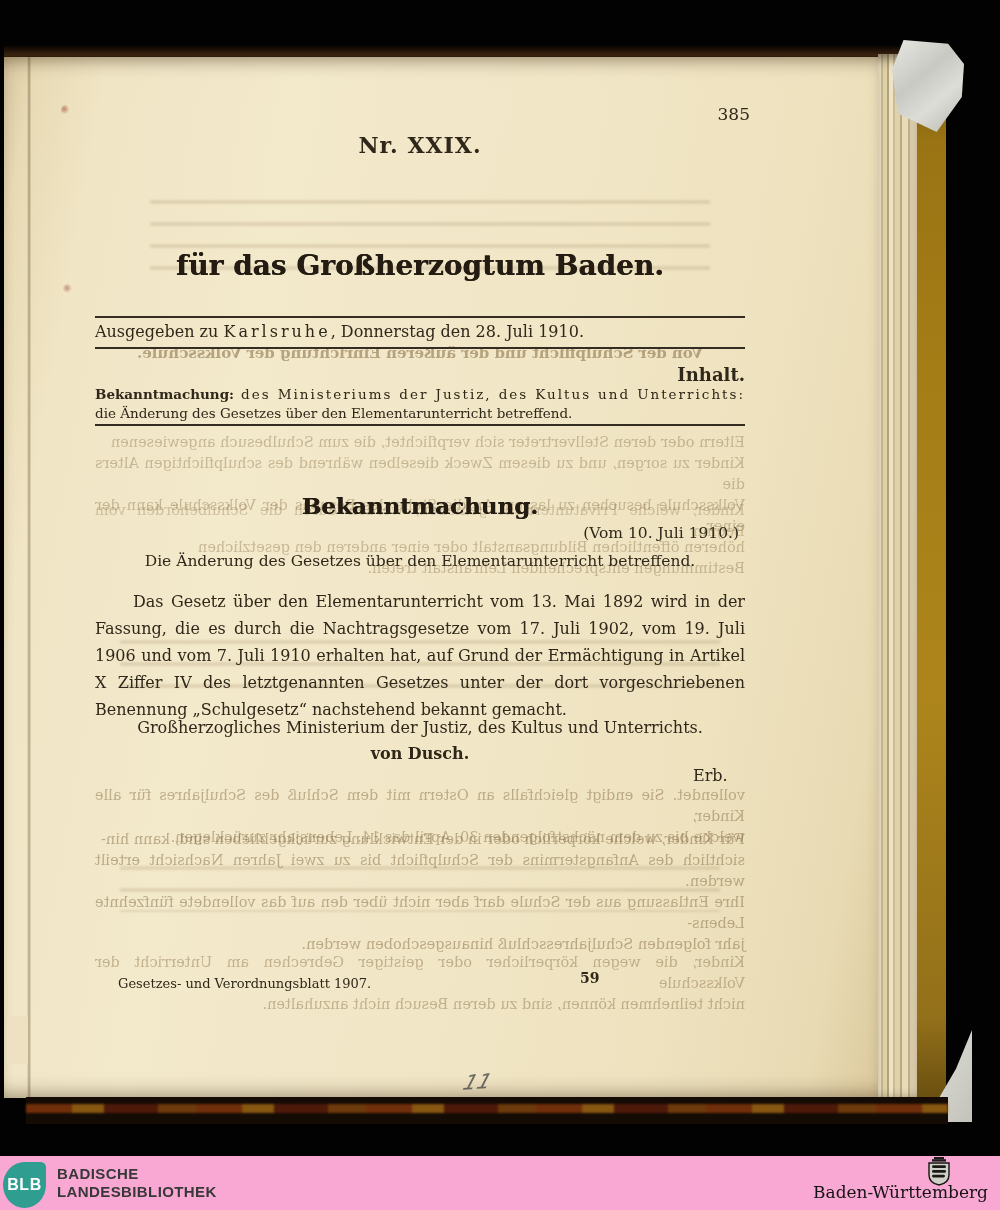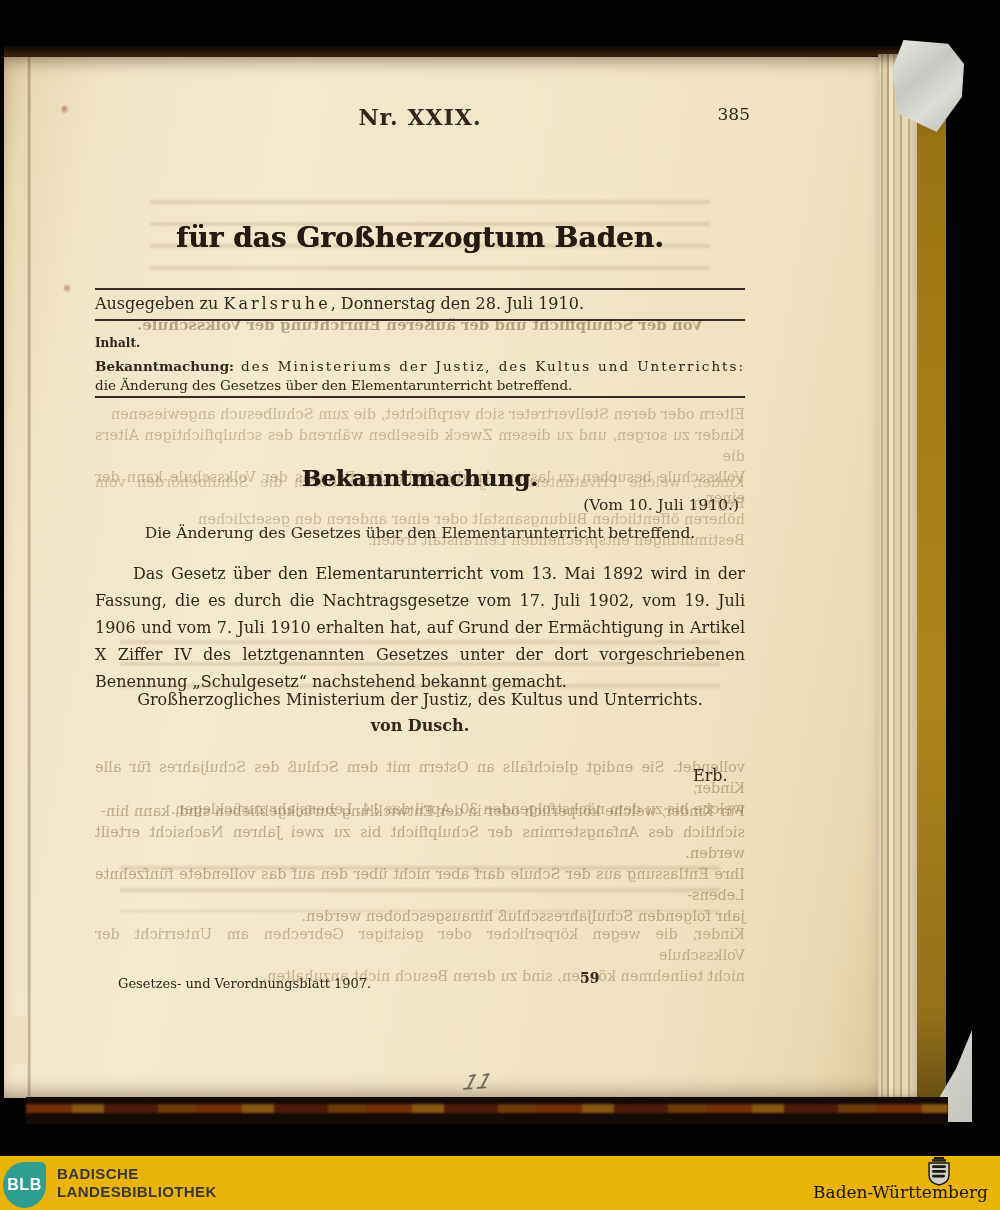--- a/index.html
+++ b/index.html
@@ -36,32 +36,32 @@
     clip-path:polygon(100% 0,100% 100%,6% 100%,68% 42%);}
   .left-tab{left:7px;top:1016px;width:21px;height:48px;background:#ede1c1;border-radius:3px;}
   .speck{border-radius:50%;filter:blur(.4px);}
   .speck.s1{left:61px;top:105px;width:8px;height:10px;
     background:radial-gradient(circle at 40% 40%,rgba(160,60,40,.55),rgba(160,60,40,0) 70%);}
   .speck.s2{left:63px;top:284px;width:9px;height:9px;
     background:radial-gradient(circle at 45% 45%,rgba(150,70,45,.5),rgba(150,70,45,0) 70%);}
 
   
   .doc{color:#2f2719;}
-  .col{left:95px;width:650px;}
+  .col{left:95px;width:650px;margin-top:28px;}
   .nr-line{top:104px;text-align:center;font-size:22px;font-weight:bold;letter-spacing:1px;}
   .page-num{top:104px;left:690px;width:60px;text-align:right;font-size:17px;}
   .m-title{top:146px;left:83px;width:674px;text-align:center;font-size:38px;font-weight:bold;
     letter-spacing:-1px;white-space:nowrap;color:#241c12;text-shadow:.6px 0 0 #241c12;}
   .m-sub{top:221px;text-align:center;font-size:28px;font-weight:bold;color:#241c12;
     text-shadow:.4px 0 0 #241c12;}
   .rule{height:2px;background:#352d21;}
   .r-a{top:288px;}  .r-b{top:319px;}  .r-c{top:396px;}
   .dateline{top:294px;text-align:left;font-size:16px;}
   .sperr{letter-spacing:3px;}
-  .toc-head{top:336px;text-align:left;font-size:12px;font-weight:bold;}
+  .toc-head{top:336px;text-align:right;font-size:18px;font-weight:bold;}
   .toc-entry{top:357px;font-size:13.5px;line-height:19px;text-align:justify;}
   .toc-entry .sp2{letter-spacing:2px;}
   .n-head{top:464px;text-align:center;font-size:23px;font-weight:bold;color:#241c12;
     text-shadow:.4px 0 0 #241c12;}
   .n-date{top:496px;text-align:right;padding-right:6px;font-size:15.5px;box-sizing:border-box;}
   .n-subj{top:524px;text-align:center;font-size:15.5px;}
   .n-body{top:560px;font-size:16px;line-height:27px;text-align:justify;text-indent:38px;}
   .c-place{top:656px;left:133px;font-size:16px;}
   .c-min{top:690px;text-align:center;font-size:16px;}
   .c-sig{top:716px;text-align:center;font-size:16px;font-weight:bold;}
@@ -80,21 +80,21 @@
   .bl-d{top:757px;opacity:.44;}
   .bl-e{top:801px;opacity:.46;}
   .bl-f{top:924px;opacity:.4;}
   .stripes{opacity:.16;filter:blur(1px);
     background:repeating-linear-gradient(180deg,rgba(110,85,45,.9) 0 4px,rgba(110,85,45,0) 4px 22px);}
   .st-1{left:150px;top:200px;width:560px;height:70px;}
   .st-2{left:120px;top:640px;width:600px;height:50px;}
   .st-3{left:120px;top:866px;width:600px;height:46px;}
 
   
-  .vfooter{left:0;top:1156px;width:1000px;height:54px;background:#eab308;
+  .vfooter{left:0;top:1156px;width:1000px;height:54px;background:#f9a8d4;
     font-family:"Liberation Sans",sans-serif;}
   .blb-badge{position:absolute;left:3px;top:6px;width:43px;height:46px;background:#2f9d90;
     border-radius:50% 12% 50% 50%;display:flex;align-items:center;justify-content:center;}
   .blb-badge span{color:#fff;font-size:16px;font-weight:bold;letter-spacing:.5px;}
   .libname{position:absolute;left:57px;top:9px;color:#383838;font-weight:bold;font-size:15px;
     line-height:18px;letter-spacing:.4px;}
   .arms{position:absolute;left:926px;top:1px;}
   .state{position:absolute;right:12px;top:26px;font-family:"DejaVu Serif",serif;font-size:17px;
     color:#141414;}
 </style>

